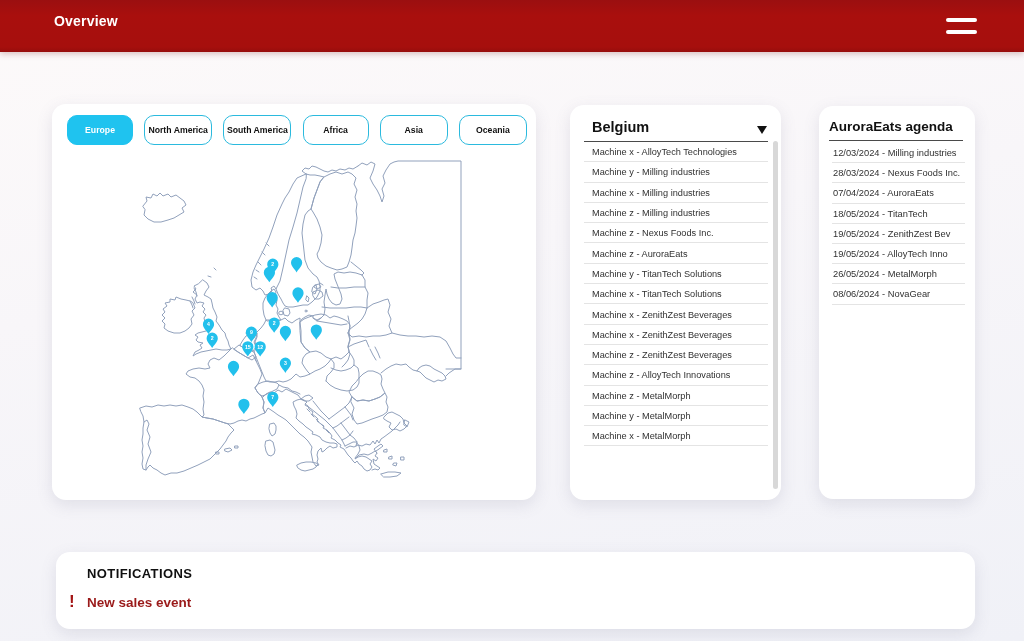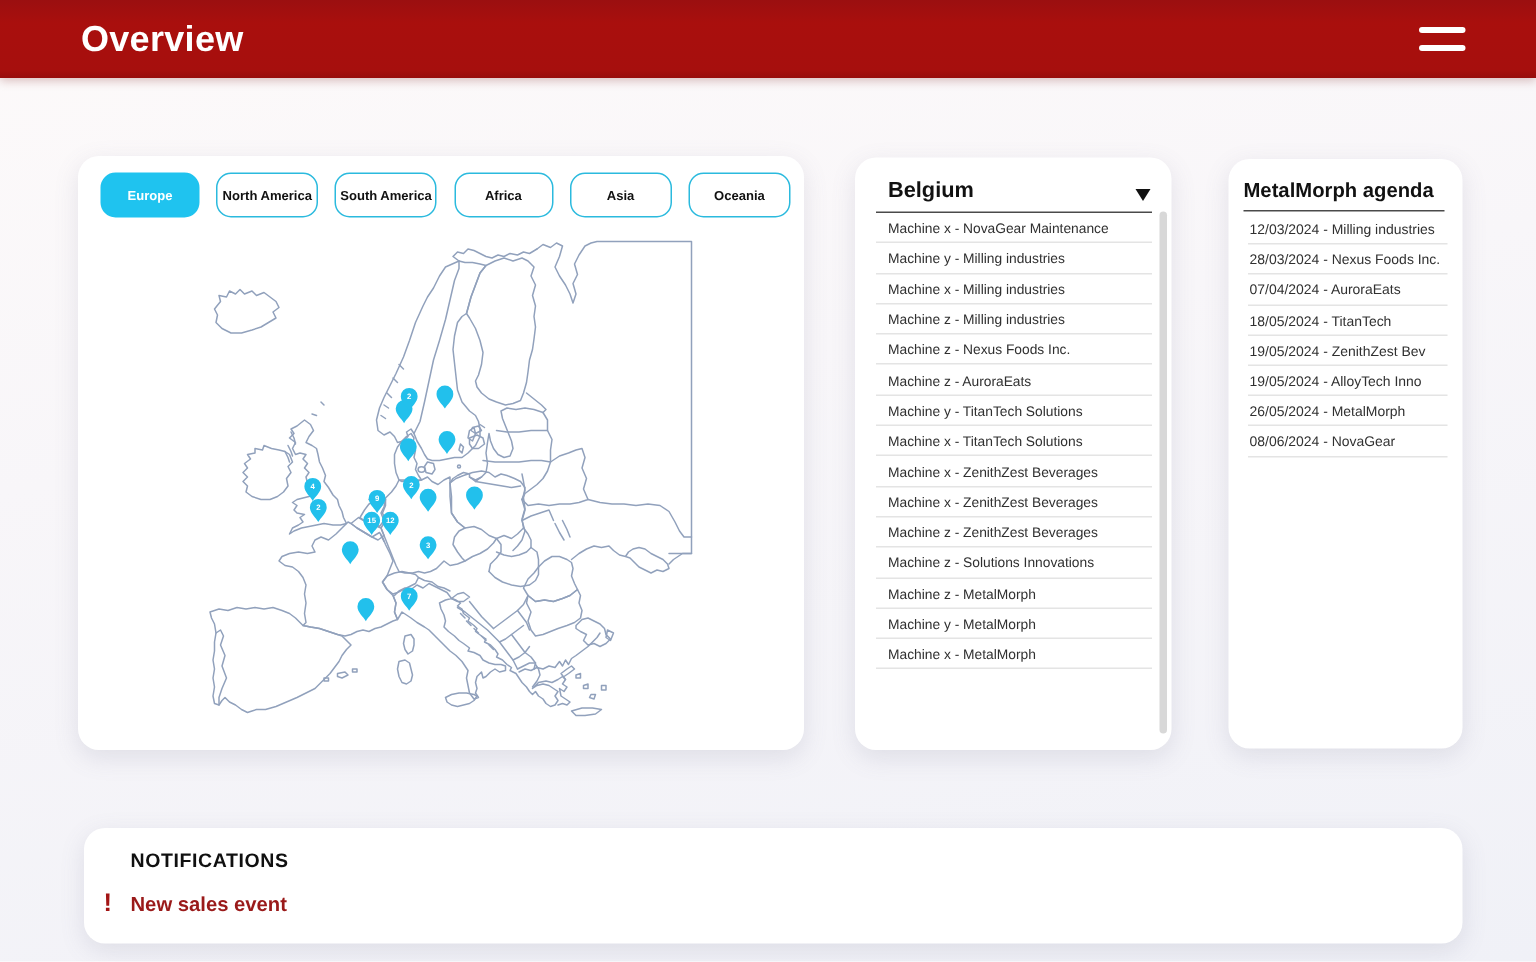--- a/index.html
+++ b/index.html
@@ -9,21 +9,21 @@
     background:linear-gradient(170deg, #fdfafa 0%, #f8f6f9 40%, #f0f1f7 100%);
     position:relative;
   }
   .header {
     position:absolute; left:0; top:0; width:1024px; height:52px;
     background:linear-gradient(180deg,#9b0f10 0%,#a90f0d 30%,#a60f0d 90%,#970d0c 100%);
     box-shadow:0 2px 6px rgba(120,20,20,0.25);
   }
   .header h1 {
     position:absolute; left:54px; top:13px;
-    color:#fff; font-size:24px; font-weight:bold; letter-spacing:0.2px;
+    color:#fff; font-size:14px; font-weight:bold; letter-spacing:0.2px;
   }
   .burger span {
     position:absolute; width:31px; height:3.6px; background:#fff; border-radius:2px; left:946px;
   }
   .card {
     position:absolute; background:#fff; border-radius:14px;
     box-shadow:0 5px 16px rgba(110,110,140,0.16);
   }
   #mapcard { left:52px; top:104px; width:484px; height:396px; }
   .pills { position:absolute; left:15px; right:9px; top:11px; height:19px; display:flex; justify-content:space-between; }
@@ -266,41 +266,41 @@
         <path d="M0,0 C-1.6,-3 -5.6,-5.8 -5.6,-9.8 A5.6,5.6 0 1 1 5.6,-9.8 C5.6,-5.8 1.6,-3 0,0 Z" fill="#22c0ec"></path>
       </g>
     </svg>
   </div>
 
   <div class="card" id="listcard">
     <h2>Belgium</h2>
     <div class="tri"></div>
     <div class="hdline" style="top:36px"></div>
     <div class="rows">
-      <div class="row">Machine x - NovaGear Maintenance</div>
+      <div class="row">Machine x - AlloyTech Technologies</div>
       <div class="row">Machine y - Milling industries</div>
       <div class="row">Machine x - Milling industries</div>
       <div class="row">Machine z - Milling industries</div>
       <div class="row">Machine z - Nexus Foods Inc.</div>
       <div class="row">Machine z - AuroraEats</div>
       <div class="row">Machine y - TitanTech Solutions</div>
       <div class="row">Machine x - TitanTech Solutions</div>
       <div class="row">Machine x - ZenithZest Beverages</div>
       <div class="row">Machine x - ZenithZest Beverages</div>
       <div class="row">Machine z - ZenithZest Beverages</div>
-      <div class="row">Machine z - Solutions Innovations</div>
+      <div class="row">Machine z - AlloyTech Innovations</div>
       <div class="row">Machine z - MetalMorph</div>
       <div class="row">Machine y - MetalMorph</div>
       <div class="row">Machine x - MetalMorph</div>
     </div>
     <div class="sbar"></div>
   </div>
 
   <div class="card" id="agendacard">
-    <h2>MetalMorph agenda</h2>
+    <h2>AuroraEats agenda</h2>
     <div class="hdline" style="top:34px;left:10px;width:134px"></div>
     <div class="rows">
       <div class="row">12/03/2024 - Milling industries</div>
       <div class="row">28/03/2024 - Nexus Foods Inc.</div>
       <div class="row">07/04/2024 - AuroraEats</div>
       <div class="row">18/05/2024 - TitanTech</div>
       <div class="row">19/05/2024 - ZenithZest Bev</div>
       <div class="row">19/05/2024 - AlloyTech Inno</div>
       <div class="row">26/05/2024 - MetalMorph</div>
       <div class="row">08/06/2024 - NovaGear</div>

